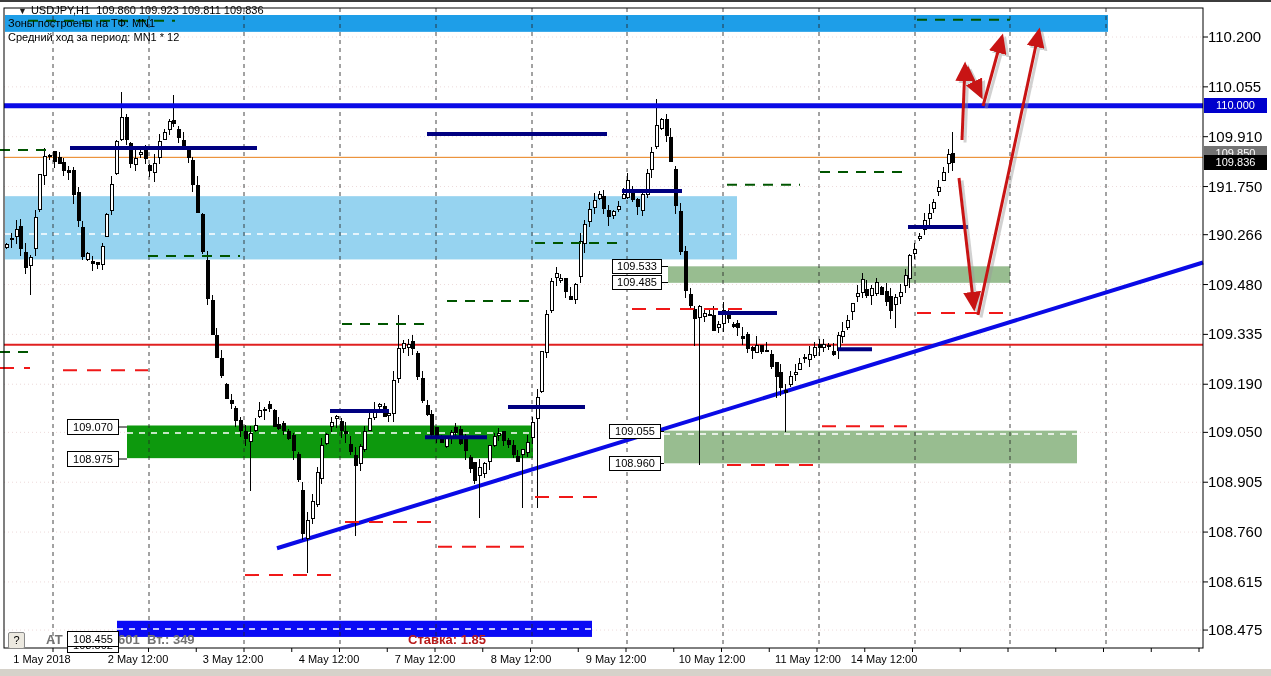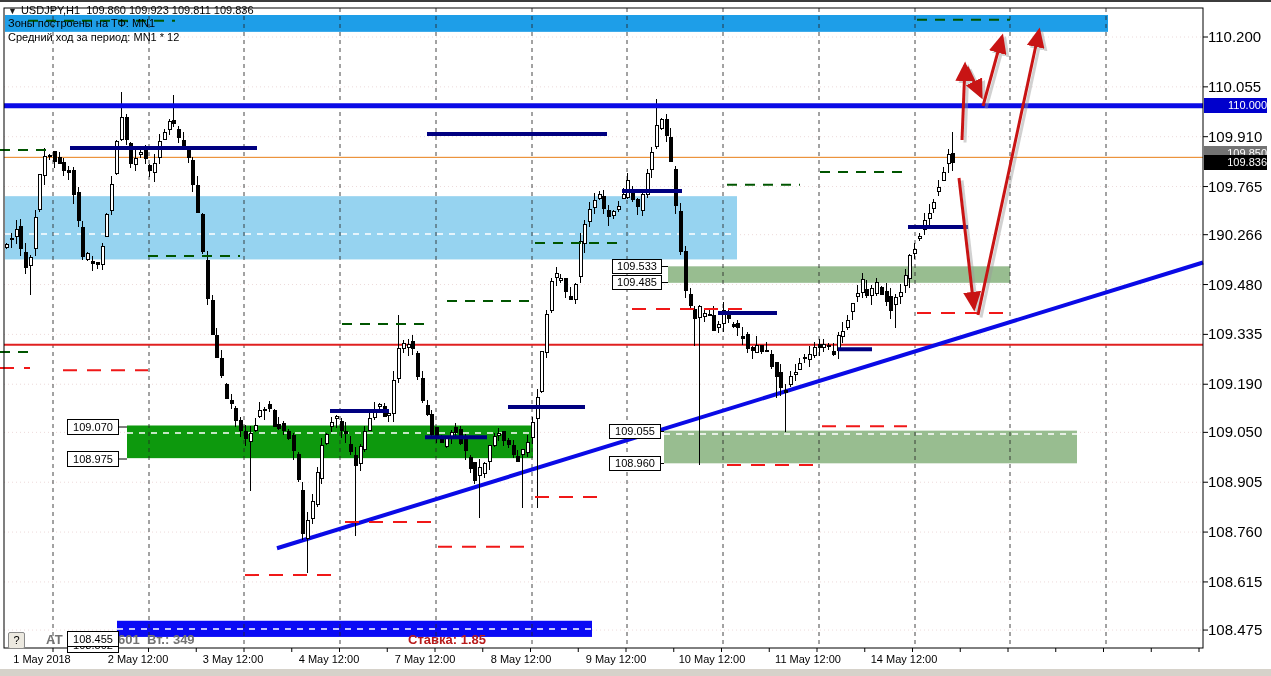--- a/index.html
+++ b/index.html
@@ -1,25 +1,25 @@
 <!DOCTYPE html>
 <html><head>
 <meta charset="utf-8">
 <style>
   html,body{margin:0;padding:0;background:#fff;}
   .stage{position:relative;width:1271px;height:676px;background:#fff;overflow:hidden;
          font-family:"Liberation Sans","DejaVu Sans",sans-serif;}
   .topedge{position:absolute;left:0;top:0;width:1271px;height:2px;background:#3c3c3c;}
   .bottomedge{position:absolute;left:0;top:669px;width:1271px;height:7px;background:#d6d2ca;}
   svg{position:absolute;left:0;top:0;}
-  .titlerow{position:absolute;left:8px;top:4px;font-size:11px;color:#000;white-space:pre;}
+  .titlerow{position:absolute;left:18px;top:4px;font-size:11px;color:#000;white-space:pre;}
   .titlerow .tri{display:inline-block;font-size:9px;margin-right:4px;color:#1a1a1a;cursor:pointer;}
   .sub{position:absolute;left:8px;font-size:11px;color:#000;white-space:pre;}
   .ylabel{position:absolute;left:1208px;width:58px;height:14px;font-size:15px;color:#000;line-height:14px;}
-  .ytag{position:absolute;left:1204px;width:63px;height:15px;font-size:11px;line-height:15px;text-align:right;color:#fff;}
+  .ytag{position:absolute;left:1204px;width:63px;height:15px;font-size:11px;line-height:15px;text-align:center;color:#fff;}
   .xlabel{position:absolute;width:80px;text-align:center;top:653px;font-size:11px;color:#000;white-space:nowrap;}
   .ptag{position:absolute;background:#fff;border:1px solid #000;font-size:11px;color:#000;
         text-align:center;line-height:14px;z-index:6;}
   .helpbtn{position:absolute;left:8px;top:632px;width:15px;height:15px;background:#ece9e0;border:1px solid #8a8a8a;
            border-radius:2px;font-size:11px;line-height:14px;text-align:center;color:#000;cursor:pointer;z-index:4;}
   .ftxt{position:absolute;top:632px;font-size:13px;font-weight:bold;white-space:pre;z-index:3;}
   .green{color:#737373;}
   .blue{color:#b91c1c;}
 </style>
 </head>
@@ -567,21 +567,21 @@
   <div class="bottomedge"></div>
 
   <div class="titlerow"><span class="tri">▼</span><span>USDJPY,H1</span><span>  <span>109.860</span> <span>109.923</span> <span>109.811</span> <span>109.836</span></span></div>
   <div class="sub" style="top:17px">Зоны построены на ТФ: MN1</div>
   <div class="sub" style="top:31px">Средний ход за период: MN1 * 12</div>
 
   <div id="ylabels">
       <div class="ylabel" style="top: 30px;">110.200</div>
       <div class="ylabel" style="top: 79.851px;">110.055</div>
       <div class="ylabel" style="top: 129.702px;">109.910</div>
-      <div class="ylabel" style="top: 179.553px;">109.765</div>
+      <div class="ylabel" style="top: 179.553px;">191.750</div>
       <div class="ylabel" style="top: 227.685px;">190.266</div>
       <div class="ylabel" style="top: 277.536px;">109.480</div>
       <div class="ylabel" style="top: 327.387px;">109.335</div>
       <div class="ylabel" style="top: 377.238px;">109.190</div>
       <div class="ylabel" style="top: 425.37px;">109.050</div>
       <div class="ylabel" style="top: 475.221px;">108.905</div>
       <div class="ylabel" style="top: 525.072px;">108.760</div>
       <div class="ylabel" style="top: 574.923px;">108.615</div>
       <div class="ylabel" style="top: 623.055px;">108.475</div>
       <div class="ytag" style="top: 145.83px; background: #737373;">109.850</div>
@@ -591,21 +591,21 @@
   <div id="xlabels">
       <div class="xlabel" style="left: 2px;">1 May 2018</div>
       <div class="xlabel" style="left: 98px;">2 May 12:00</div>
       <div class="xlabel" style="left: 193px;">3 May 12:00</div>
       <div class="xlabel" style="left: 289px;">4 May 12:00</div>
       <div class="xlabel" style="left: 385px;">7 May 12:00</div>
       <div class="xlabel" style="left: 481px;">8 May 12:00</div>
       <div class="xlabel" style="left: 576px;">9 May 12:00</div>
       <div class="xlabel" style="left: 672px;">10 May 12:00</div>
       <div class="xlabel" style="left: 768px;">11 May 12:00</div>
-      <div class="xlabel" style="left: 864px;">14 May 12:00</div>
+      <div class="xlabel" style="left: 844px;">14 May 12:00</div>
     </div>
   <div id="tags">
       <div class="ptag" style="left: 612px; top: 259px; width: 48px; height: 13px; line-height: 13px;">109.533</div>
       <div class="ptag" style="left: 612px; top: 275px; width: 48px; height: 13px; line-height: 13px;">109.485</div>
       <div class="ptag" style="left: 67px; top: 419px; width: 50px; height: 14px; line-height: 14px;">109.070</div>
       <div class="ptag" style="left: 67px; top: 451px; width: 50px; height: 14px; line-height: 14px; text-align: center;">108.975</div>
       <div class="ptag" style="left: 609px; top: 424px; width: 50px; height: 13px; line-height: 13px;">109.055</div>
       <div class="ptag" style="left: 609px; top: 456px; width: 50px; height: 13px; line-height: 13px;">108.960</div>
       <div class="ptag" style="left: 67px; top: 638px; width: 50px; height: 13px; line-height: 13px;">108.502</div>
       <div class="ptag" style="left: 67px; top: 631px; width: 50px; height: 14px; line-height: 14px;">108.455</div>

